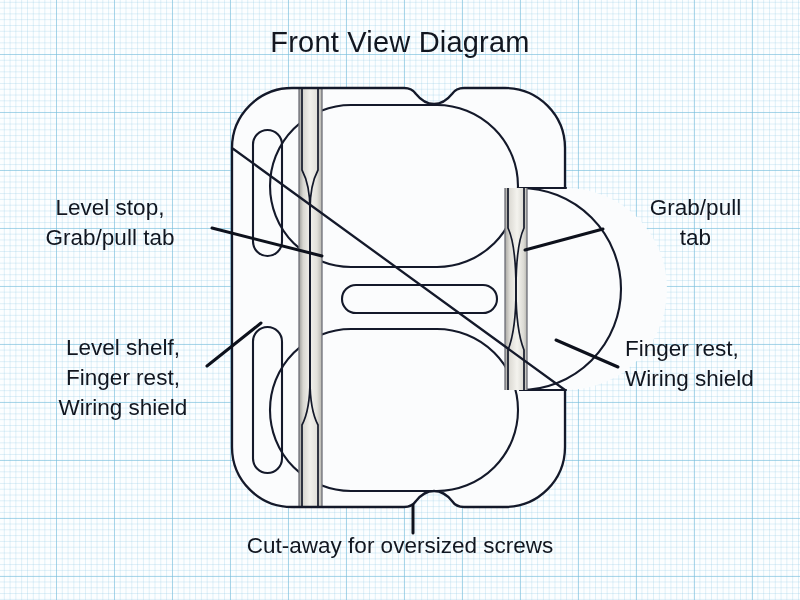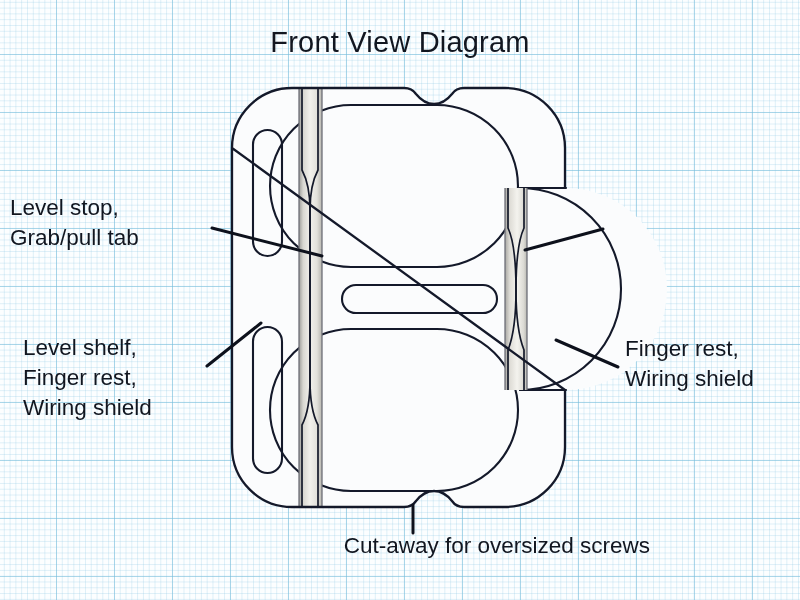--- a/index.html
+++ b/index.html
@@ -47,23 +47,23 @@
     color: #111620;
     white-space: pre;
   }
   .callout {
     position: absolute;
     font-size: 22.5px;
     line-height: 30px;
     color: #111620;
     white-space: pre;
   }
-  .callout-left  { text-align: left; }
+  .callout-left  { text-align: center; }
   .callout-right { text-align: left; }
-  .callout-center{ text-align: right; }
+  .callout-center{ text-align: center; }
   #cl-level-stop   { left: 10px;  top: 193px;  width: 200px; }
   #cl-level-shelf  { left: 23px;  top: 333px;  width: 200px; }
   #cl-grab-pull    { left: 608px; top: 193px;  width: 175px; text-align: center; }
   #cl-finger-rest  { left: 625px; top: 334px;  width: 180px; }
   #cl-cutaway      { left: 150px; top: 531px;  width: 500px; }
 </style>
 </head>
 <body>
 
 <div id="stage">
@@ -227,19 +227,21 @@
 
   <div class="diagram-title">Front View Diagram</div>
 
   <div class="callout callout-left" id="cl-level-stop">Level stop,
 Grab/pull tab</div>
 
   <div class="callout callout-left" id="cl-level-shelf">Level shelf,
 Finger rest,
 Wiring shield</div>
 
+  <div class="callout callout-center" id="cl-grab-pull">Grab/pull
+tab</div>
 
   <div class="callout callout-right" id="cl-finger-rest">Finger rest,
 Wiring shield</div>
 
   <div class="callout callout-center" id="cl-cutaway">Cut-away for oversized screws</div>
 
 </div>
 
 </body></html>

